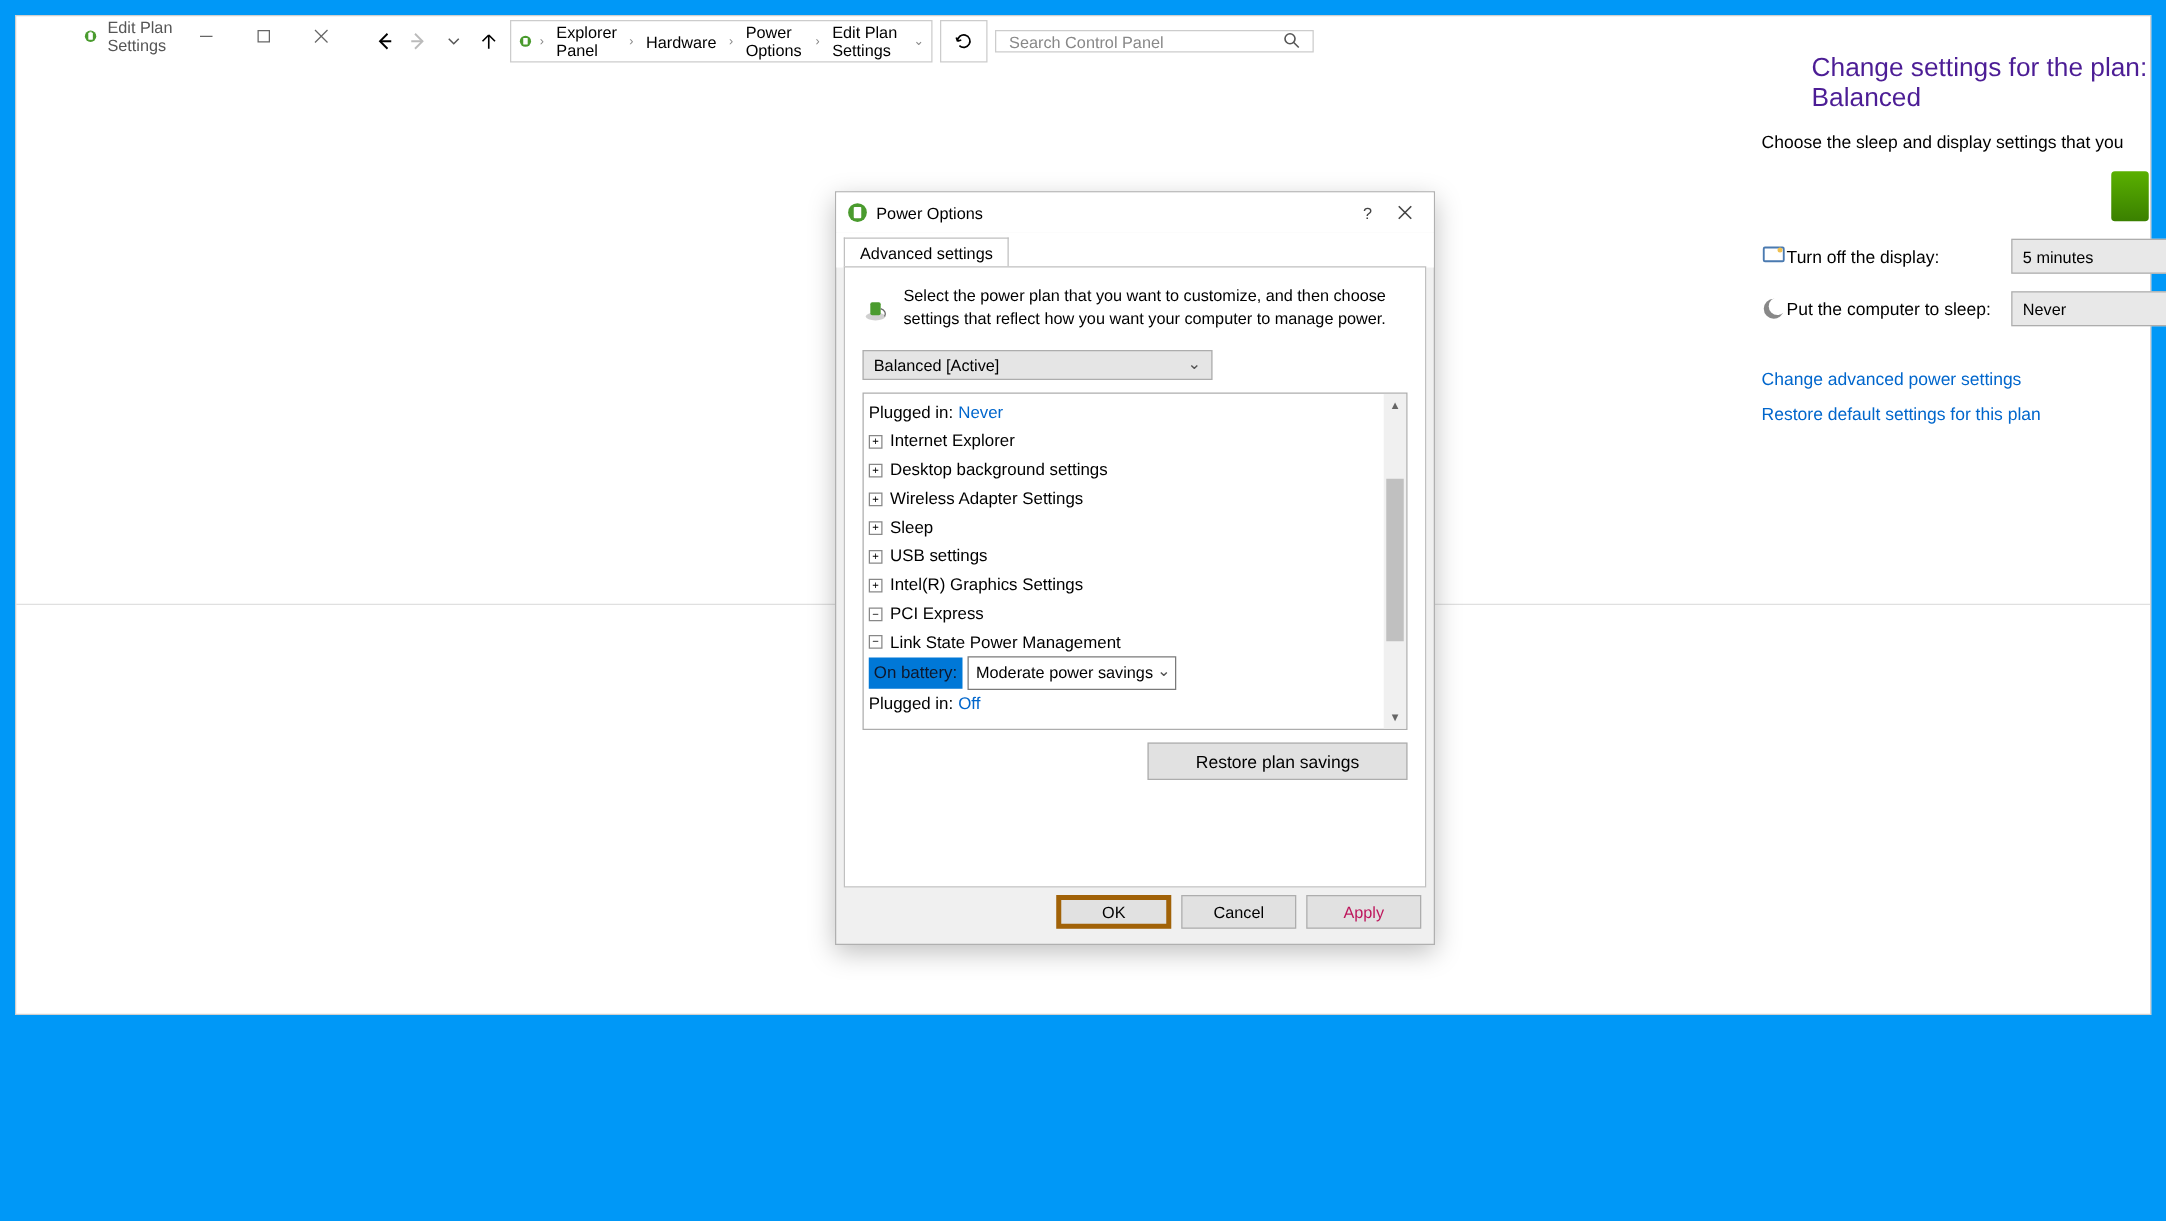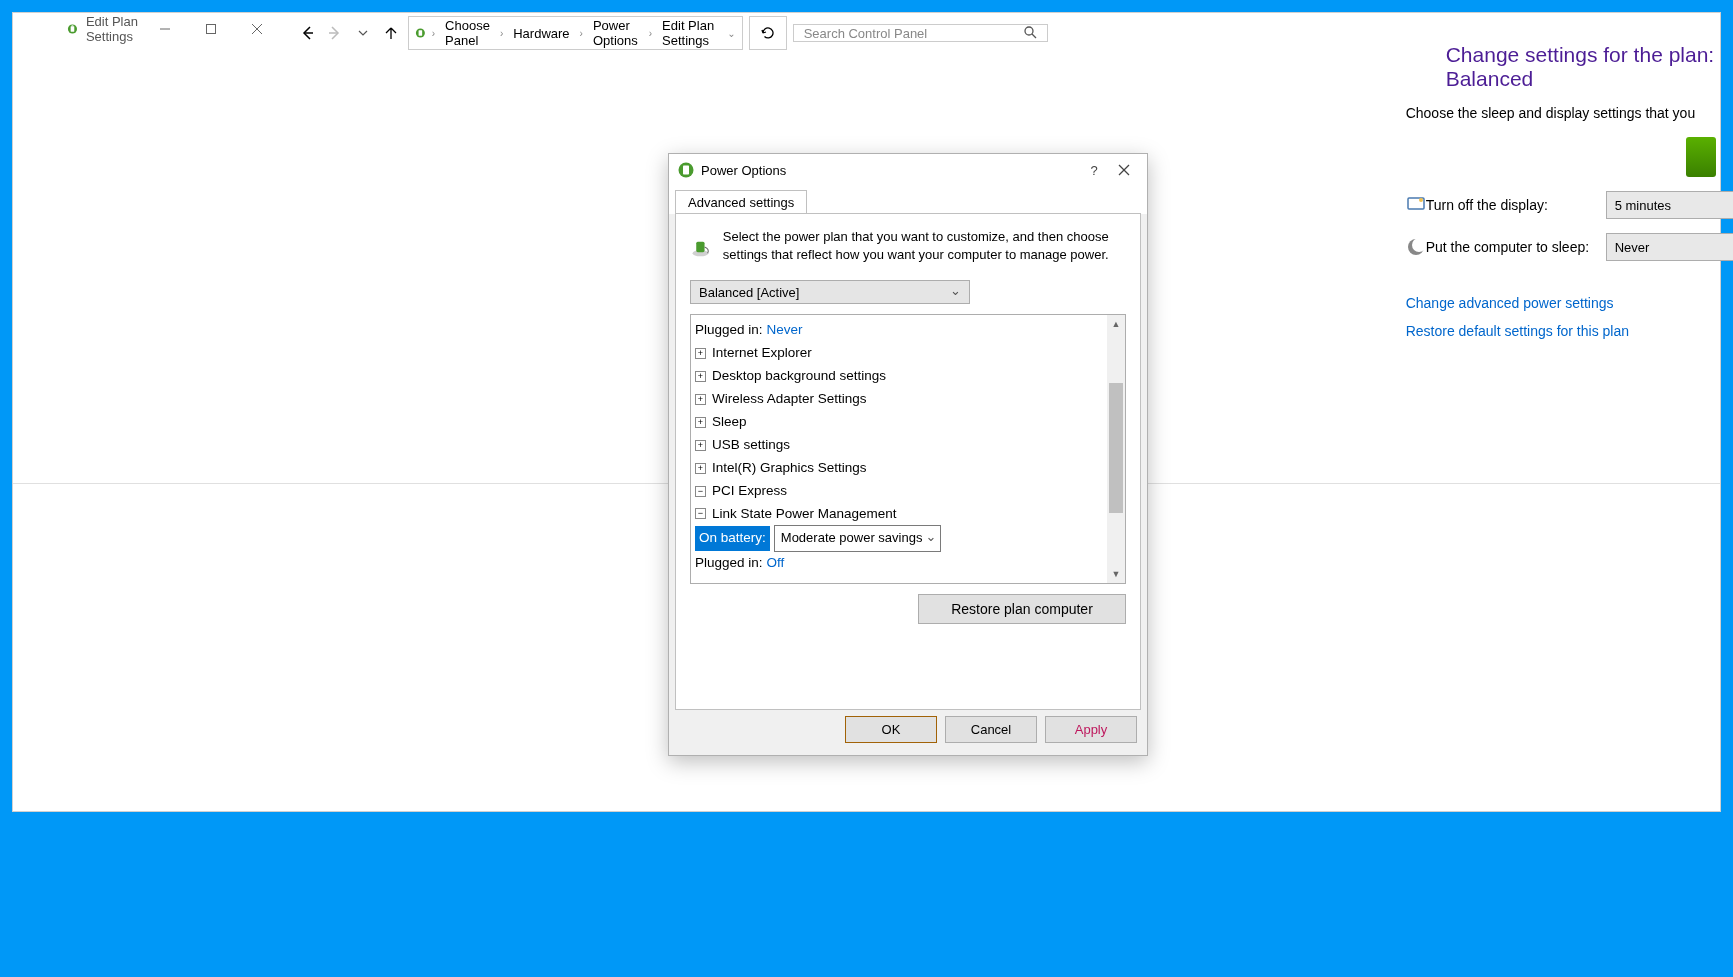--- a/index.html
+++ b/index.html
@@ -242,21 +242,21 @@
   line-height: 1;
   margin-right: 2px;
 }
 .ind1 { padding-left: 48px; }
 .ind0 { padding-left: 6px; }
 .ind2 { padding-left: 24px; }
 .ind4 { padding-left: 48px; }
 .val-link { color: #0066cc; }
 .hl {
   background: #0078d7;
-  color: #ffffff;
+  color: #0f172a;
   padding: 1px 4px;
 }
 .dd-inline {
   border: 1px solid #7a7a7a;
   background: #fff;
   padding: 1px 18px 1px 6px;
   position: relative;
   font-size: 13px;
 }
 .dd-inline::after {
@@ -306,21 +306,21 @@
   gap: 8px;
   padding: 0 10px 12px 10px;
 }
 .dlg-btn {
   width: 92px;
   height: 27px;
   border: 1px solid #adadad;
   background: #e1e1e1;
   font-size: 13px;
 }
-.dlg-btn.primary { border: 1px solid #a16207; }
+.dlg-btn.primary { border: 4px solid #a16207; }
 .dlg-btn.disabled { color: #be185d; }
 
 .battery-ico {
   width: 30px;
   height: 40px;
   background: linear-gradient(#5ab000, #3a8000);
   border-radius: 3px;
   margin-left: 280px;
   margin-bottom: 10px;
 }
@@ -381,21 +381,21 @@
         </svg>
     </div>
 
     <div class="addressbar">
       <svg width="20" height="20" viewBox="0 0 24 24">
         <circle cx="12" cy="12" r="10" fill="#4a9b2e"></circle>
         <rect x="8" y="6" width="8" height="12" rx="1" fill="#fff"></rect>
       </svg>
       <span class="chev">›</span>
       <span class="address-seg">
-          <span>Choose Panel</span>
+          <span>Explorer Panel</span>
         </span>
       <span class="chev">›</span>
       <span class="address-seg">
           <span>Hardware</span>
         </span>
       <span class="chev">›</span>
       <span class="address-seg">
           <span>Power Options</span>
         </span>
       <span class="chev">›</span>
@@ -542,21 +542,21 @@
         <div class="scrollbar">
           <div class="sc-btn">▲</div>
           <div class="sc-track">
             <div class="sc-thumb"></div>
           </div>
           <div class="sc-btn">▼</div>
         </div>
       </div>
 
       <div class="restore-row">
-        <button class="restore-btn">Restore plan computer</button>
+        <button class="restore-btn">Restore plan savings</button>
       </div>
     </div>
 
     <div class="dlg-buttons">
       <button class="dlg-btn primary">OK</button>
       <button class="dlg-btn">Cancel</button>
       <button class="dlg-btn disabled">Apply</button>
     </div>
   </div>
 

